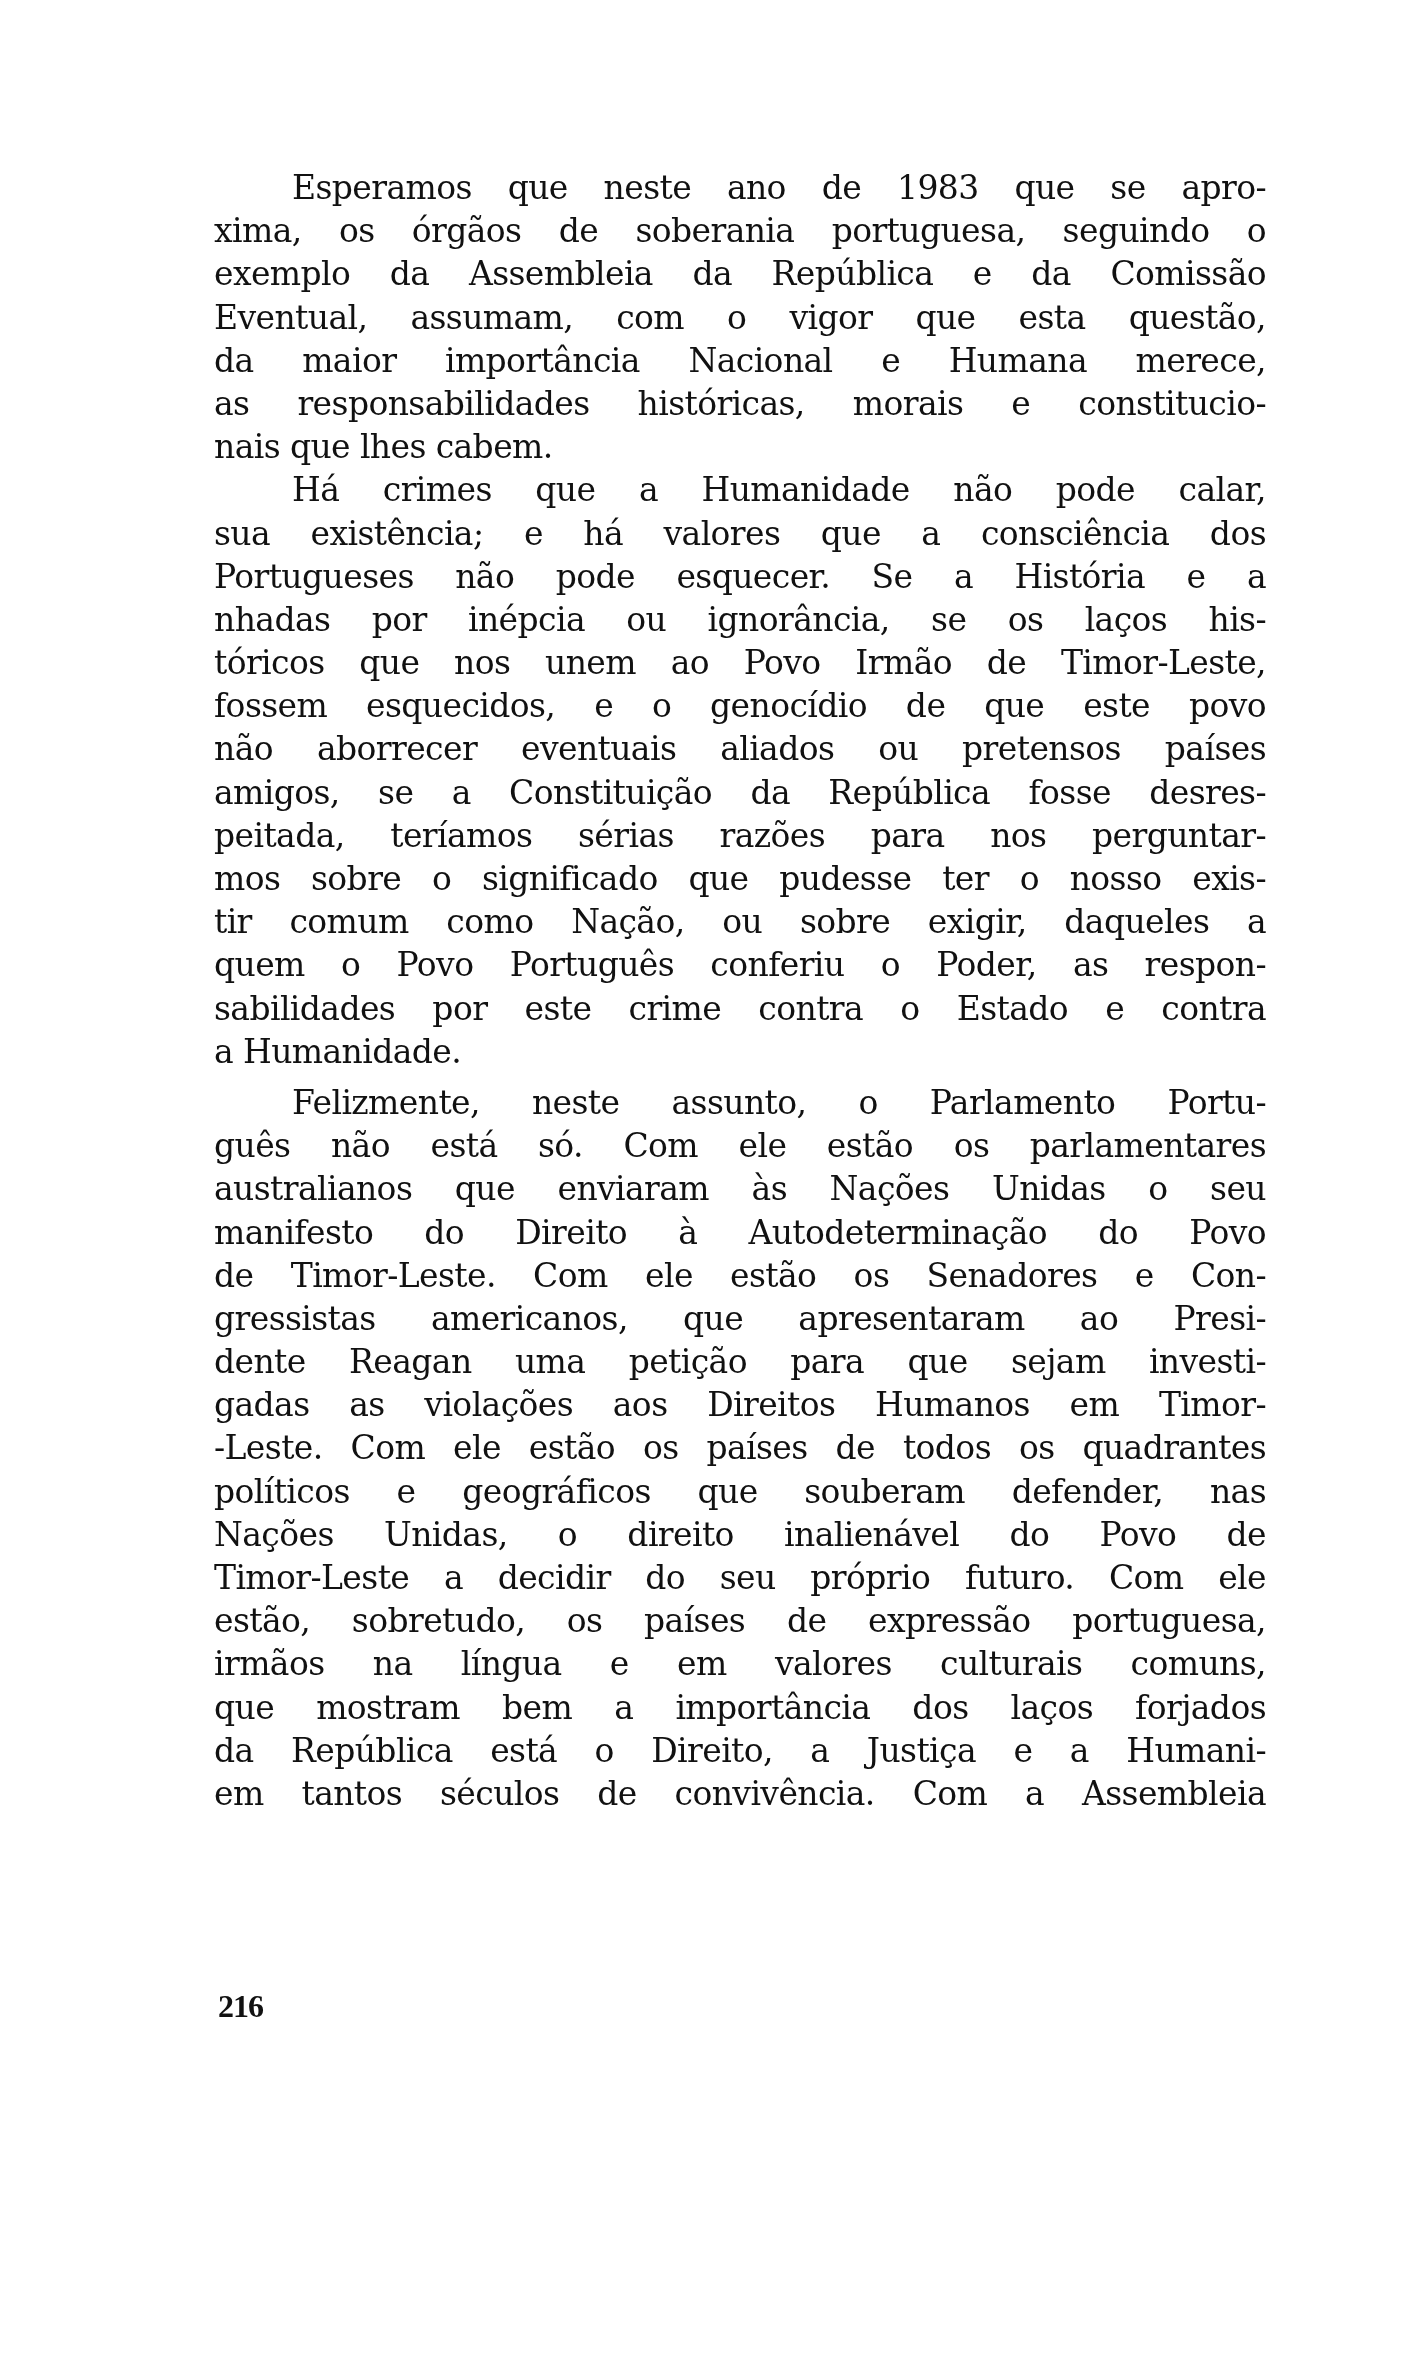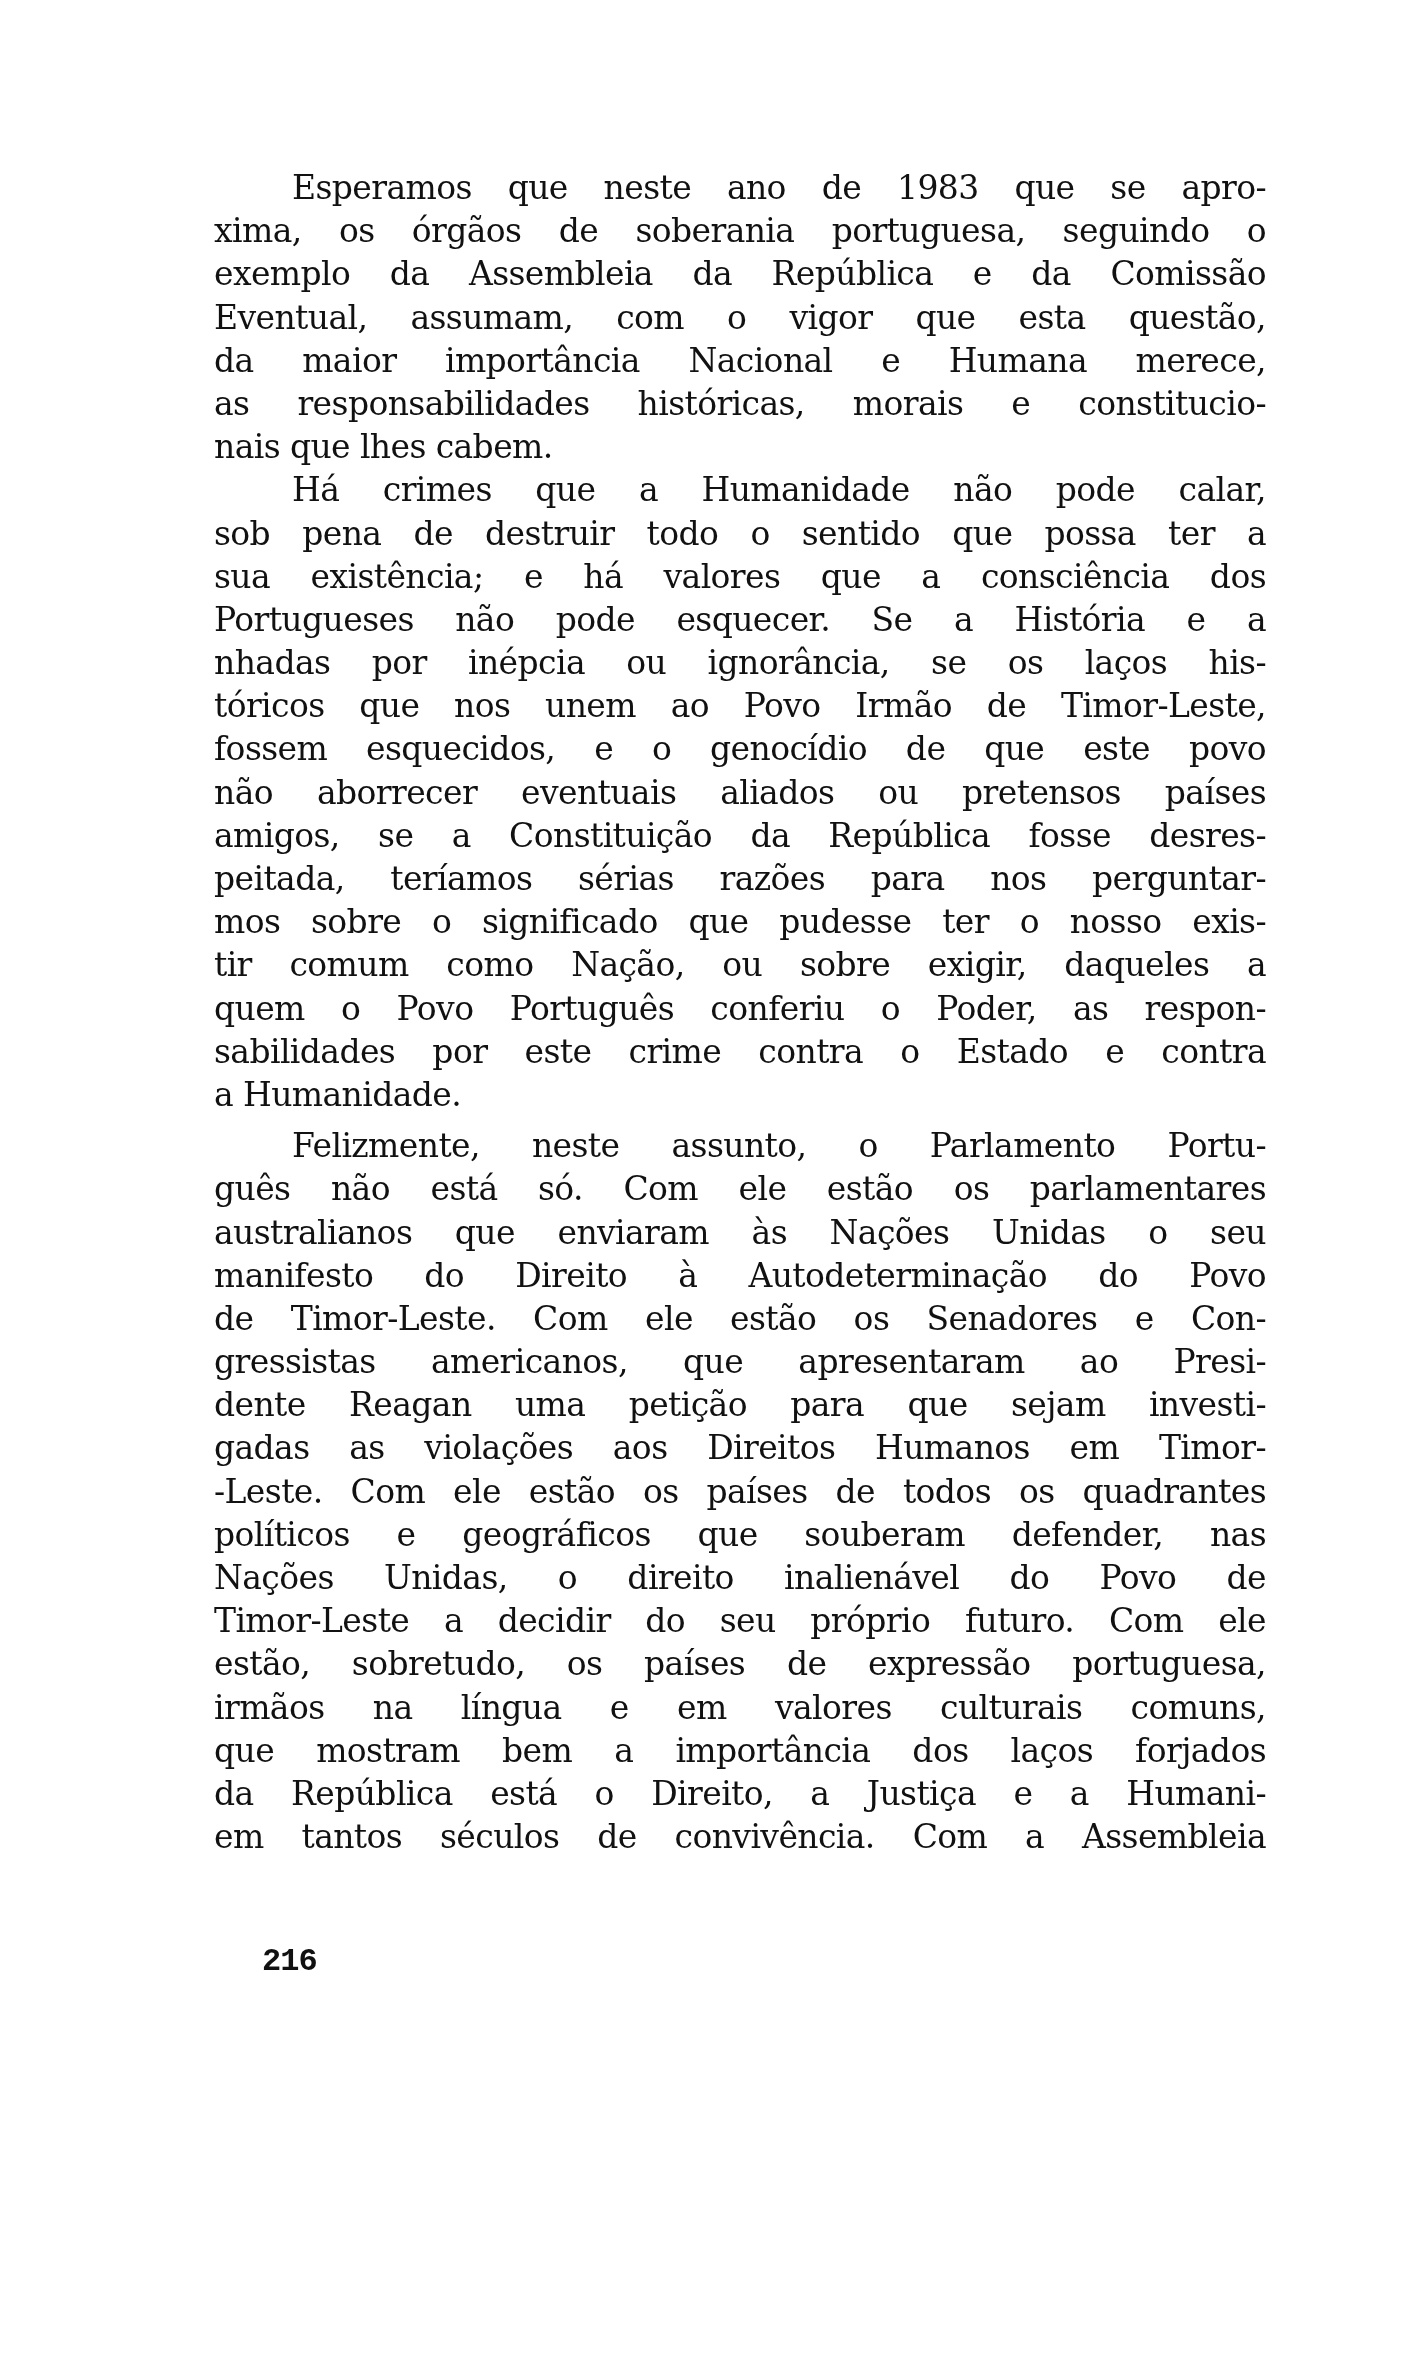--- a/index.html
+++ b/index.html
@@ -26,48 +26,46 @@
     text-align: justify;
     text-align-last: justify;
     overflow: hidden;
   }
   .line.last { text-align-last: left; }
   .line.indent { padding-left: 78px; }
   .para-gap { height: 8px; }
   .page-number {
     position: absolute;
     left: 218px;
-    top: 1943px;
-    font-family: Liberation Mono, monospace;
+    top: 1988px;
+    font-family: Liberation Serif, serif;
     font-weight: bold;
     font-size: 32px;
     color: #111111;
     letter-spacing: -1px;
-    margin-left: 44px;
   }
 </style>
 </head>
 <body>
 
 <div class="page">
   <div class="text-block">
 
     <div>
       <div class="line indent">Esperamos que neste ano de 1983 que se apro-</div>
       <div class="line">xima, os órgãos de soberania portuguesa, seguindo o</div>
       <div class="line">exemplo da Assembleia da República e da Comissão</div>
       <div class="line">Eventual, assumam, com o vigor que esta questão,</div>
       <div class="line">da maior importância Nacional e Humana merece,</div>
       <div class="line">as responsabilidades históricas, morais e constitucio-</div>
       <div class="line last">nais que lhes cabem.</div>
     </div>
 
     <div>
       <div class="line indent">Há crimes que a Humanidade não pode calar,</div>
-      <div class="line">sob pena de destruir todo o sentido que possa ter a</div>
       <div class="line">sua existência; e há valores que a consciência dos</div>
       <div class="line">Portugueses não pode esquecer. Se a História e a</div>
       <div class="line">nhadas por inépcia ou ignorância, se os laços his-</div>
       <div class="line">tóricos que nos unem ao Povo Irmão de Timor-Leste,</div>
       <div class="line">fossem esquecidos, e o genocídio de que este povo</div>
       <div class="line">não aborrecer eventuais aliados ou pretensos países</div>
       <div class="line">amigos, se a Constituição da República fosse desres-</div>
       <div class="line">peitada, teríamos sérias razões para nos perguntar-</div>
       <div class="line">mos sobre o significado que pudesse ter o nosso exis-</div>
       <div class="line">tir comum como Nação, ou sobre exigir, daqueles a</div>

